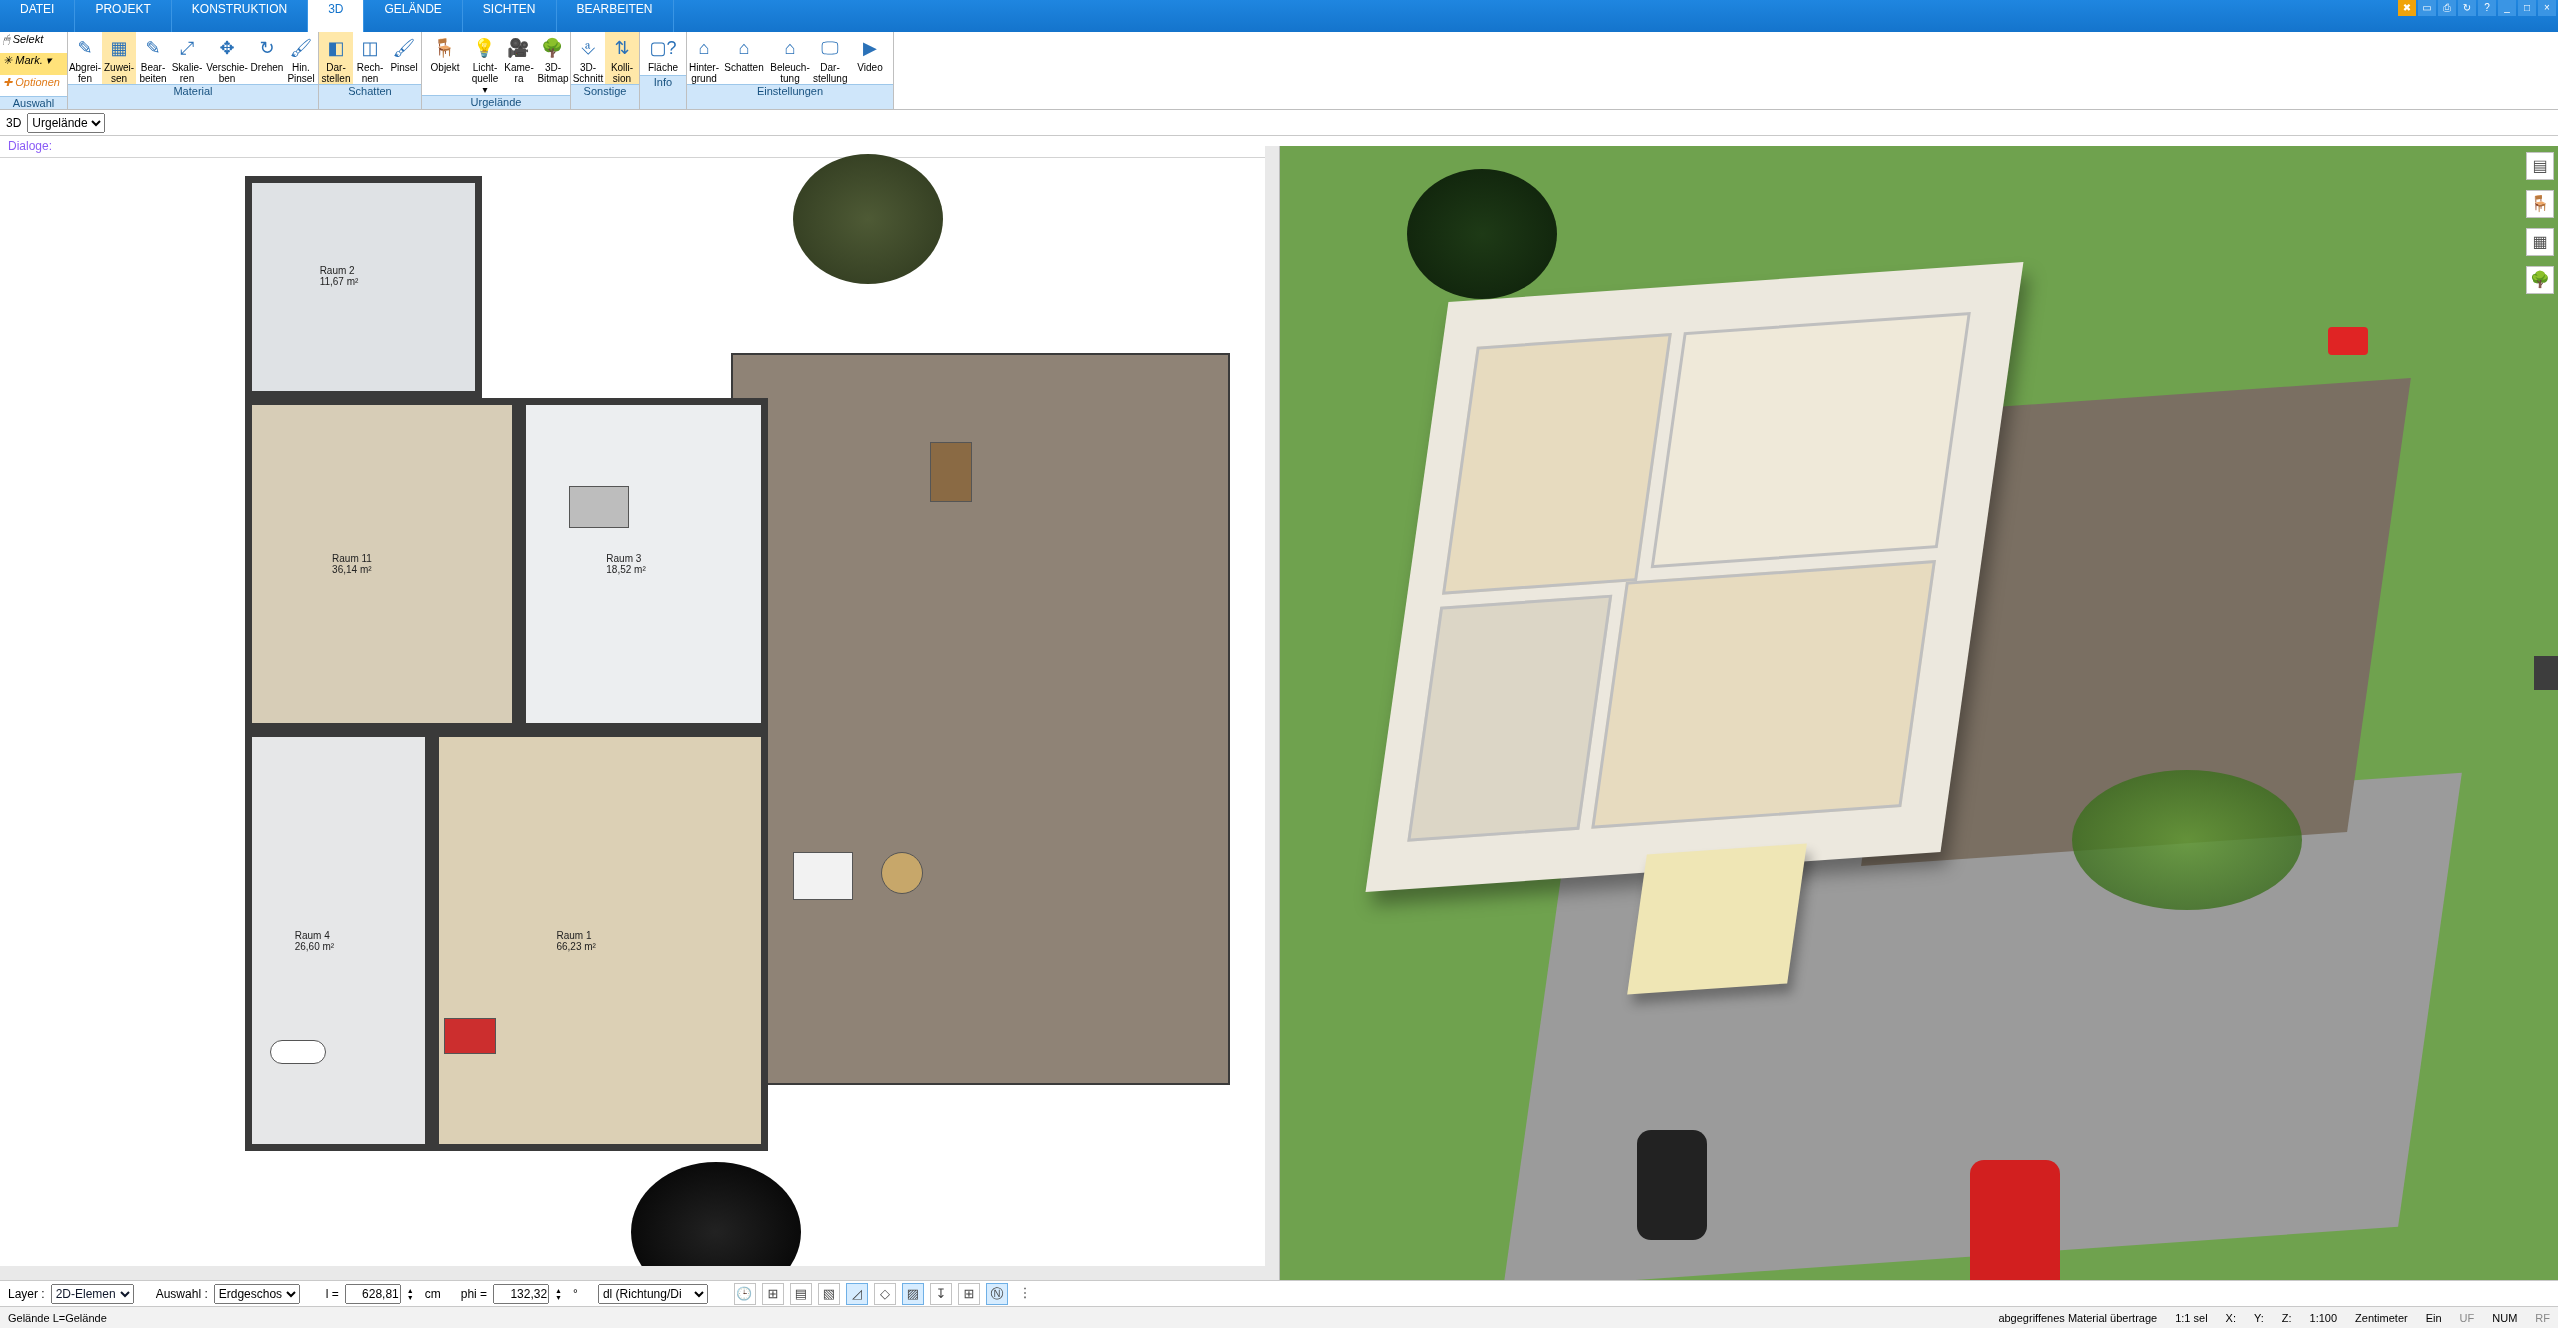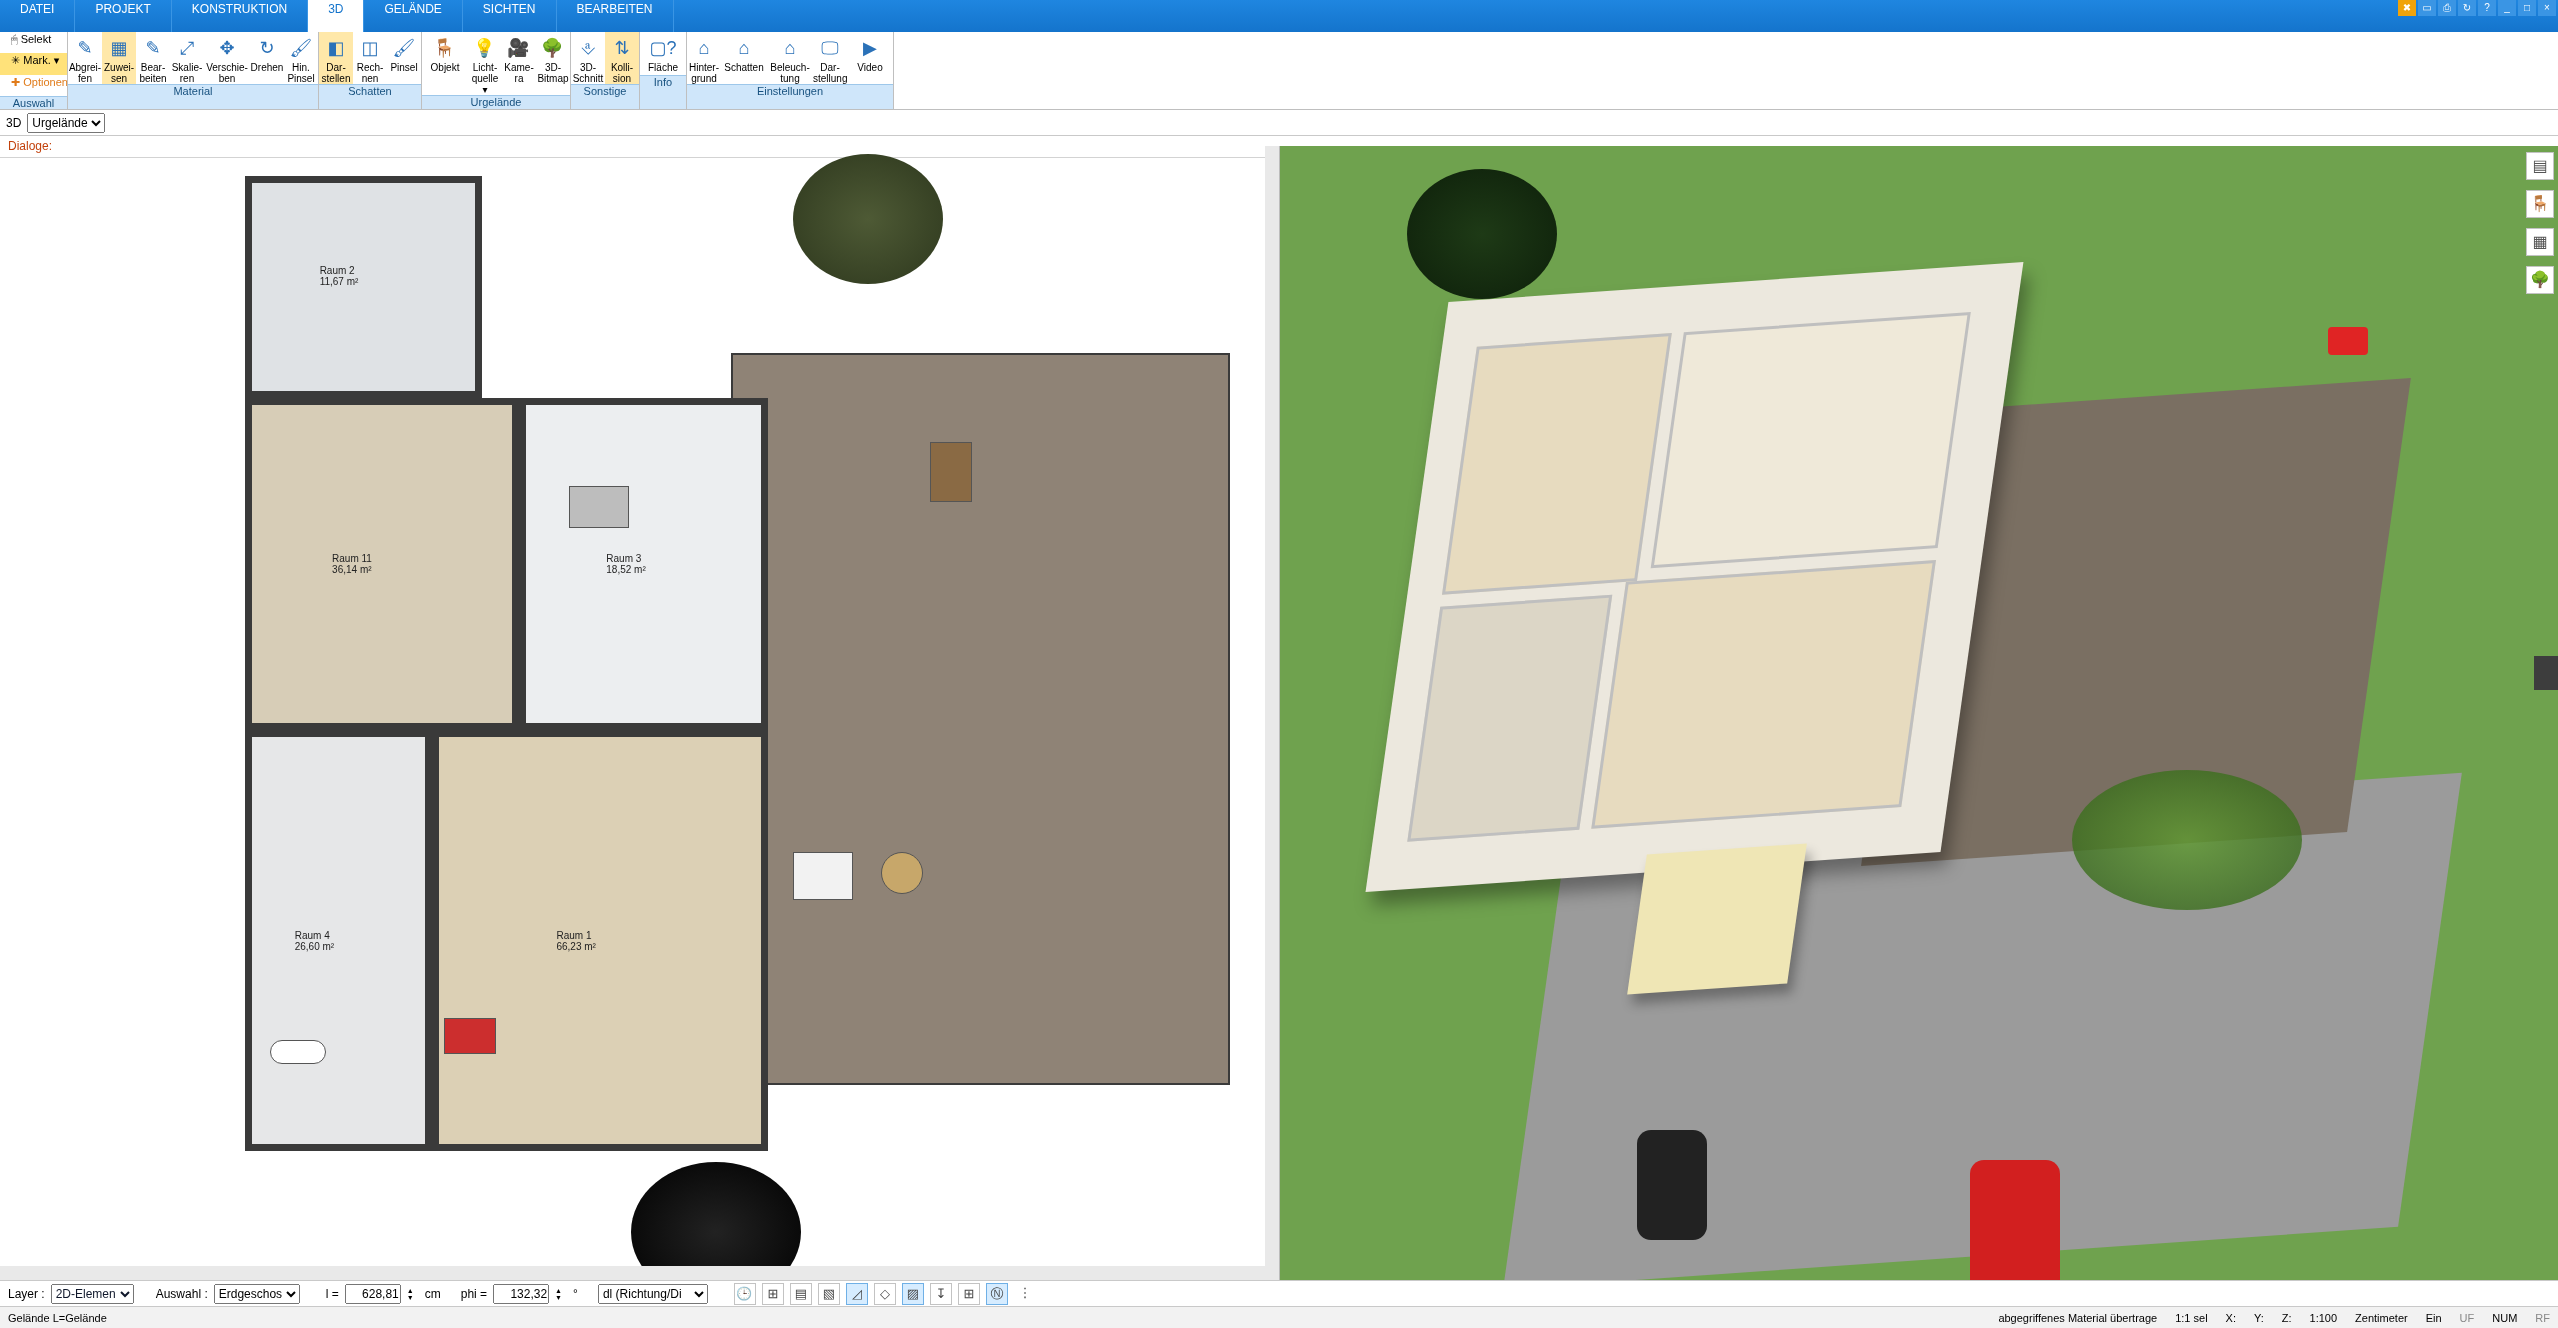--- a/index.html
+++ b/index.html
@@ -32,21 +32,21 @@
   background: #fff;
   border-bottom: 1px solid #bfbfbf;
   display: flex;
 }
 #ribbon-left {
   width: 68px;
   display: flex; flex-direction: column;
   font-size: 11px;
   border-right: 1px solid #bfbfbf;
 }
-.rl-row { height: 30px; padding: 1px 11px; cursor: pointer; white-space: nowrap; overflow: hidden; }
+.rl-row { height: 30px; padding: 1px 3px; cursor: pointer; white-space: nowrap; overflow: hidden; font-style: italic; }
 .rl-mark { background: #ffe27a; }
 .rl-caption { height: 18px; text-align: center; background: #cfe6fa; border-top: 1px solid #9dc7ea; font-size: 11px; color: #17517f; }
 #ribbon-groups { display: flex; }
 .rgroup { display: flex; flex-direction: column; border-right: 1px solid #bfbfbf; }
 .rgroup-body { flex: 1; display: flex; }
 .rbtn {
   width: 34px;
   text-align: center;
   font-size: 10px;
   line-height: 11px;
@@ -64,21 +64,21 @@
   border-bottom: 1px solid #c9c9c9;
   display: flex;
   align-items: center;
   padding: 0 6px;
   font-size: 12px;
   gap: 6px;
 }
 #subbar select { font-size: 12px; height: 20px; }
 #dialogs-row {
   height: 22px; border-bottom: 1px solid #d3d3d3;
-  font-size: 12px; padding: 3px 8px; color: #c2410c;
+  font-size: 12px; padding: 3px 8px; color: #8b5cf6;
 }
 
 
 #work {
   position: absolute;
   top: 146px; left: 0; right: 0; bottom: 48px;
   display: flex;
 }
 .pane {
   flex: 1; position: relative; overflow: hidden;

